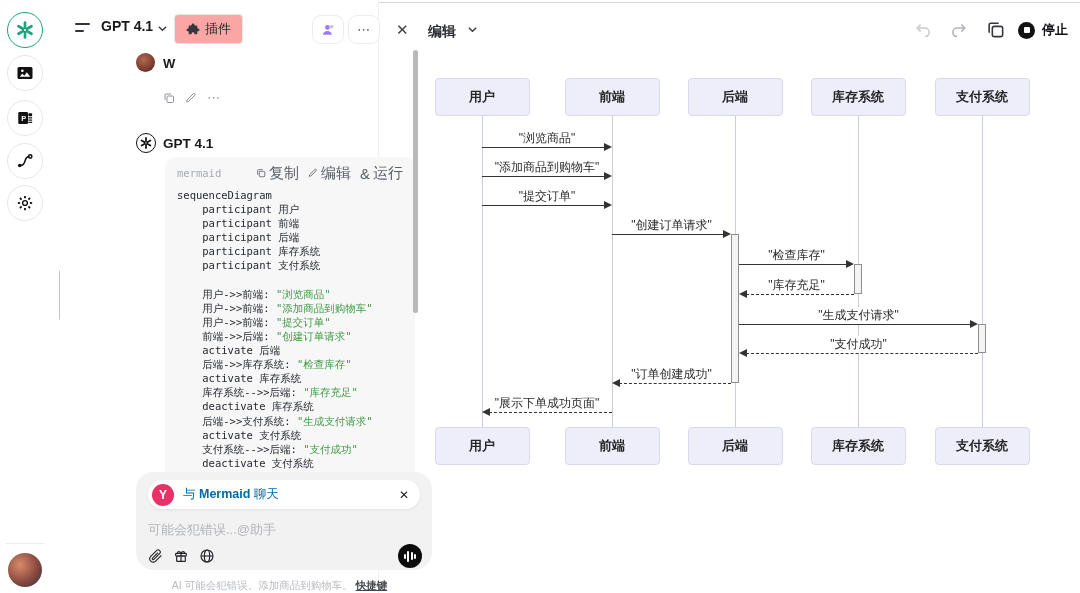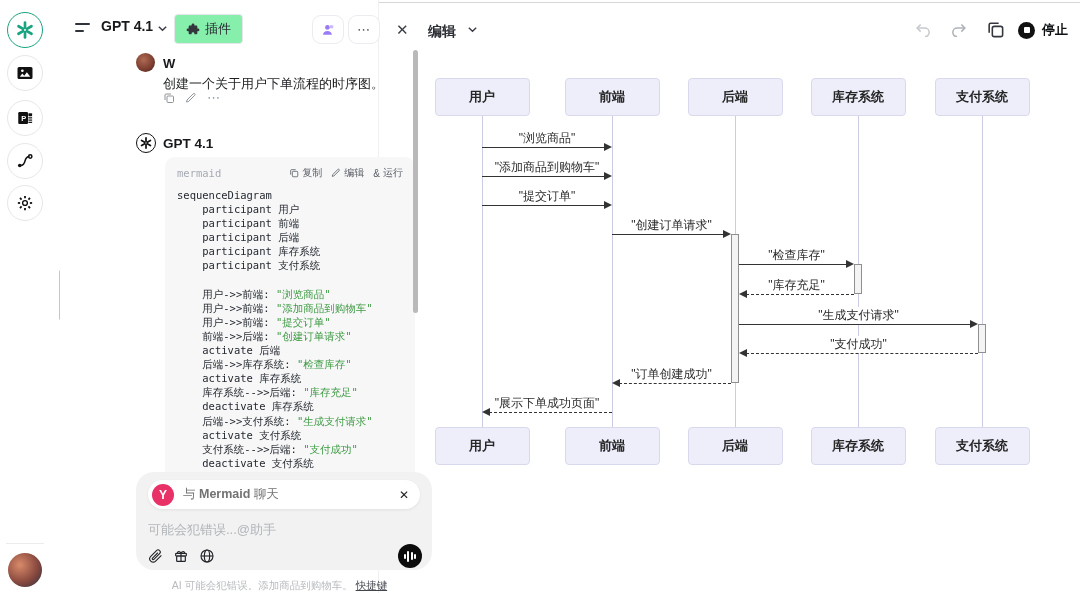--- a/index.html
+++ b/index.html
@@ -20,63 +20,63 @@
   .drag-handle{left:59px;top:270px;width:3px;height:50px;border-radius:2px;background:#c6c6c6;}
 
   
   .chat{left:60px;top:0;width:319px;height:593px;background:#fff;border-right:1px solid #f0f0f0;box-sizing:border-box;}
   .chat-header{position:absolute;left:0;top:14px;width:319px;height:30px;}
   .collapse-icon{position:absolute;left:15px;top:8px;width:16px;height:12px;}
   .collapse-icon span{position:absolute;left:0;height:2px;border-radius:2px;background:#30343a;}
   .model-name{position:absolute;left:41px;top:4px;font-size:14px;font-weight:700;color:#17191c;}
   .model-chevron{position:absolute;left:97px;top:9px;}
   .plugins-btn{position:absolute;left:114px;top:0px;height:28px;padding:0 11px;border:1px solid #e4e6ea;border-radius:4px;
-               background:#86efac;display:flex;align-items:center;gap:5px;font-size:13px;color:#2a2d33;cursor:pointer;}
+               background:#fca5a5;display:flex;align-items:center;gap:5px;font-size:13px;color:#2a2d33;cursor:pointer;}
   .hdr-btn{position:absolute;top:1px;width:30px;height:27px;border:1px solid #eaecef;border-radius:9px;background:#fff;
            display:flex;align-items:center;justify-content:center;cursor:pointer;}
   .hdr-btn.person{left:252px;}
   .hdr-btn.more{left:288px;font-size:13px;color:#5d6066;letter-spacing:1px;}
   .scroll-thumb{left:353px;top:50px;width:5px;height:263px;border-radius:3px;background:#b9b9b9;}
 
   .msg-avatar-user{left:76px;top:53px;width:19px;height:19px;border-radius:50%;
        background:radial-gradient(circle at 40% 35%,#b06a52,#7a3c30 60%,#45231d);}
   .msg-author{left:103px;top:56px;font-size:13px;font-weight:700;color:#17191c;}
   .msg-text{left:103px;top:75px;width:250px;font-size:13px;color:#1c1e21;line-height:17px;}
   .msg-actions{left:103px;top:92px;display:flex;gap:10px;align-items:center;color:#9aa0a6;}
   .gpt-avatar{left:76px;top:133px;width:20px;height:20px;border-radius:50%;border:1px solid #111;
       display:flex;align-items:center;justify-content:center;box-sizing:border-box;}
   .gpt-name{left:103px;top:136px;font-size:13.5px;font-weight:700;color:#17191c;}
 
   
   .code-block{left:105px;top:157px;width:250px;height:330px;background:#f7f7f8;border-radius:10px;box-sizing:border-box;padding:8px 12px;}
   .code-head{display:flex;align-items:center;font-family:"DejaVu Sans Mono","Liberation Mono",monospace;
              font-size:10.5px;color:#a6abb2;height:16px;}
   .code-actions{margin-left:auto;display:flex;gap:9px;align-items:center;
-                font-family:"Liberation Sans",sans-serif;font-size:10px;color:#5c6168;}
+                font-family:"Liberation Sans",sans-serif;font-size:15px;color:#5c6168;}
   .code-action{display:flex;align-items:center;gap:3px;cursor:pointer;}
   .code-lines{margin-top:7px;font-family:"DejaVu Sans Mono","Liberation Mono",monospace;
               font-size:10.5px;line-height:14.1px;color:#24292f;white-space:pre;}
   .code-lines .str{color:#3f9b43;}
 
   
   .composer{left:76px;top:472px;width:296px;height:98px;background:#f2f2f3;border-radius:18px;z-index:5;}
   .banner{position:absolute;left:12px;top:8px;width:272px;height:29px;background:#fff;border-radius:15px;
           box-shadow:0 1px 3px rgba(0,0,0,.07);display:flex;align-items:center;}
   .mermaid-logo{width:22px;height:22px;border-radius:50%;background:#e73167;margin-left:4px;
                 display:flex;align-items:center;justify-content:center;color:#fff;font-size:12px;font-weight:800;}
-  .banner-text{margin-left:9px;font-size:12.5px;color:#737373;}
+  .banner-text{margin-left:9px;font-size:12.5px;color:#0369a1;}
   .banner-close{margin-left:auto;margin-right:11px;font-size:12px;color:#212326;cursor:pointer;}
   .placeholder{position:absolute;left:12px;top:49px;font-size:13px;color:#b3b6ba;}
   .composer-icons{position:absolute;left:12px;top:76px;display:flex;gap:10px;align-items:center;color:#222529;}
   .voice-btn{position:absolute;right:10px;top:72px;width:24px;height:24px;border-radius:50%;background:#0c0c0d;
              display:flex;align-items:center;justify-content:center;gap:1.5px;cursor:pointer;}
   .voice-btn i{display:block;width:2px;border-radius:1px;background:#fff;}
 
   .chat-footer{left:60px;top:579px;width:319px;text-align:center;font-size:10.5px;color:#b8bbbf;z-index:6;}
-  .chat-footer b{color:#43474d;font-weight:400;text-decoration:underline;}
+  .chat-footer b{color:#43474d;font-weight:700;text-decoration:underline;}
 
   
   .editor-close{left:396px;top:21px;font-size:15px;color:#3c4046;cursor:pointer;}
   .editor-title{left:428px;top:23px;font-size:14px;font-weight:700;color:#2c2f34;}
   .tool{cursor:pointer;}
 
   .stop-btn{left:1018px;top:21px;display:flex;align-items:center;gap:7px;cursor:pointer;}
   .stop-circle{width:17px;height:17px;border-radius:50%;background:#111;display:flex;align-items:center;justify-content:center;}
   .stop-square{width:6px;height:6px;border-radius:1px;background:#fff;}
   .stop-label{font-size:13px;font-weight:700;color:#101114;}
@@ -194,21 +194,20 @@
               <path d="M3.5 20c0-4 3.4-6.5 7.5-6.5s7.5 2.5 7.5 6.5z"></path>
               <rect x="15" y="4" width="6" height="5" rx="1" fill="#c9b8fb"></rect>
             </svg>
         </span>
       </span>
       <span class="hdr-btn more">⋯</span>
     </div>
 
     <div class="abs msg-avatar-user"></div>
     <div class="abs msg-author">W</div>
-    <div class="abs msg-text">创建一个关于用户下单流程的时序图。</div>
     <div class="abs msg-actions">
       <span>
           <svg width="12" height="12" viewBox="0 0 24 24" fill="none" stroke="#8f949b" stroke-width="2">
             <rect x="8" y="8" width="13" height="13" rx="2"></rect>
             <path d="M16 4H6a2 2 0 0 0-2 2v10"></path>
           </svg>
         </span>
       <span>
           <svg width="12" height="12" viewBox="0 0 24 24" fill="none" stroke="#8f949b" stroke-width="2">
             <path d="M16.5 3.5a2.1 2.1 0 0 1 3 3L7 19l-4 1 1-4z"></path>

